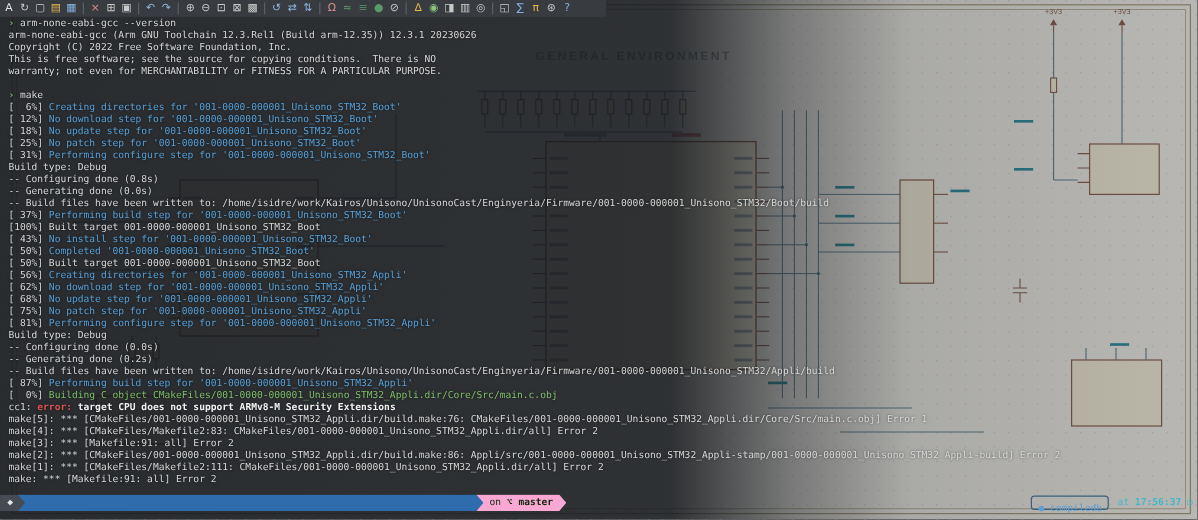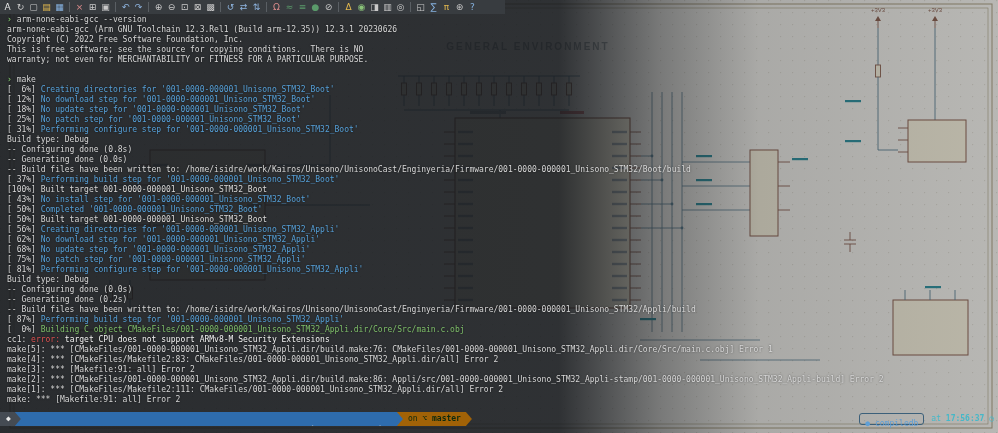--- a/index.html
+++ b/index.html
@@ -24,33 +24,33 @@
   .ticon{width:13px;height:14px;font-size:9px;line-height:14px;text-align:center;
     font-family:"DejaVu Sans",sans-serif;cursor:default}
   .tsep{width:7px;height:14px;position:relative}
   .tsep::after{content:"";position:absolute;left:3px;top:2px;bottom:2px;width:1px;background:#5a5f64}
 
   
   .term{position:absolute;top:15px;left:7px;right:0;z-index:4;font-size:8px;line-height:10px;
     white-space:pre;color:#d8d8d8;text-shadow:0 0 2px rgba(0,0,0,0.55)}
   .tline{height:10px}
   .c-fg{color:#d8d8d8}
-  .c-fgb{color:#f2f2f2;font-weight:normal}
+  .c-fgb{color:#f2f2f2;font-weight:bold}
   .c-blue{color:#56a0d8;font-weight:normal}
   .c-green{color:#7fbf6a;font-weight:normal}
-  .c-red{color:#e05252;font-weight:normal}
+  .c-red{color:#e05252;font-weight:bold}
   .c-prompt{color:#7fbf6a;font-weight:bold}
 
   
   .promptbar{position:absolute;left:0;right:4px;top:412px;height:14px;z-index:6;
     display:flex;align-items:stretch;font-size:8px;line-height:14px;white-space:pre}
   .pseg{clip-path:polygon(0 0,calc(100% - 6px) 0,100% 50%,calc(100% - 6px) 100%,0 100%)}
   .pseg-os{background:#454b53;color:#e8e8e8;padding:0 10px 0 6px;position:relative;z-index:3}
   .pseg-path{background:#2e6cad;color:#fff;margin-left:-6px;padding:12px 11px 0 11px;position:relative;z-index:2}
-  .pseg-git{background:#a16207;color:#0e2a0d;margin-left:-6px;padding:0 11px 0 11px;position:relative;z-index:1}
+  .pseg-git{background:#f9a8d4;color:#0e2a0d;margin-left:-6px;padding:0 11px 0 11px;position:relative;z-index:1}
   .pspacer{flex:1}
   .ppill{border:1px solid #3c607a;border-radius:3px;color:#5f9fd6;padding:4px 5px;height:12px;
     line-height:11px;align-self:center;margin-right:7px}
   .ptime{color:#45b8c8}
   .bold{font-weight:bold}
 </style>
 </head>
 <body>
 
 <div class="screen">

